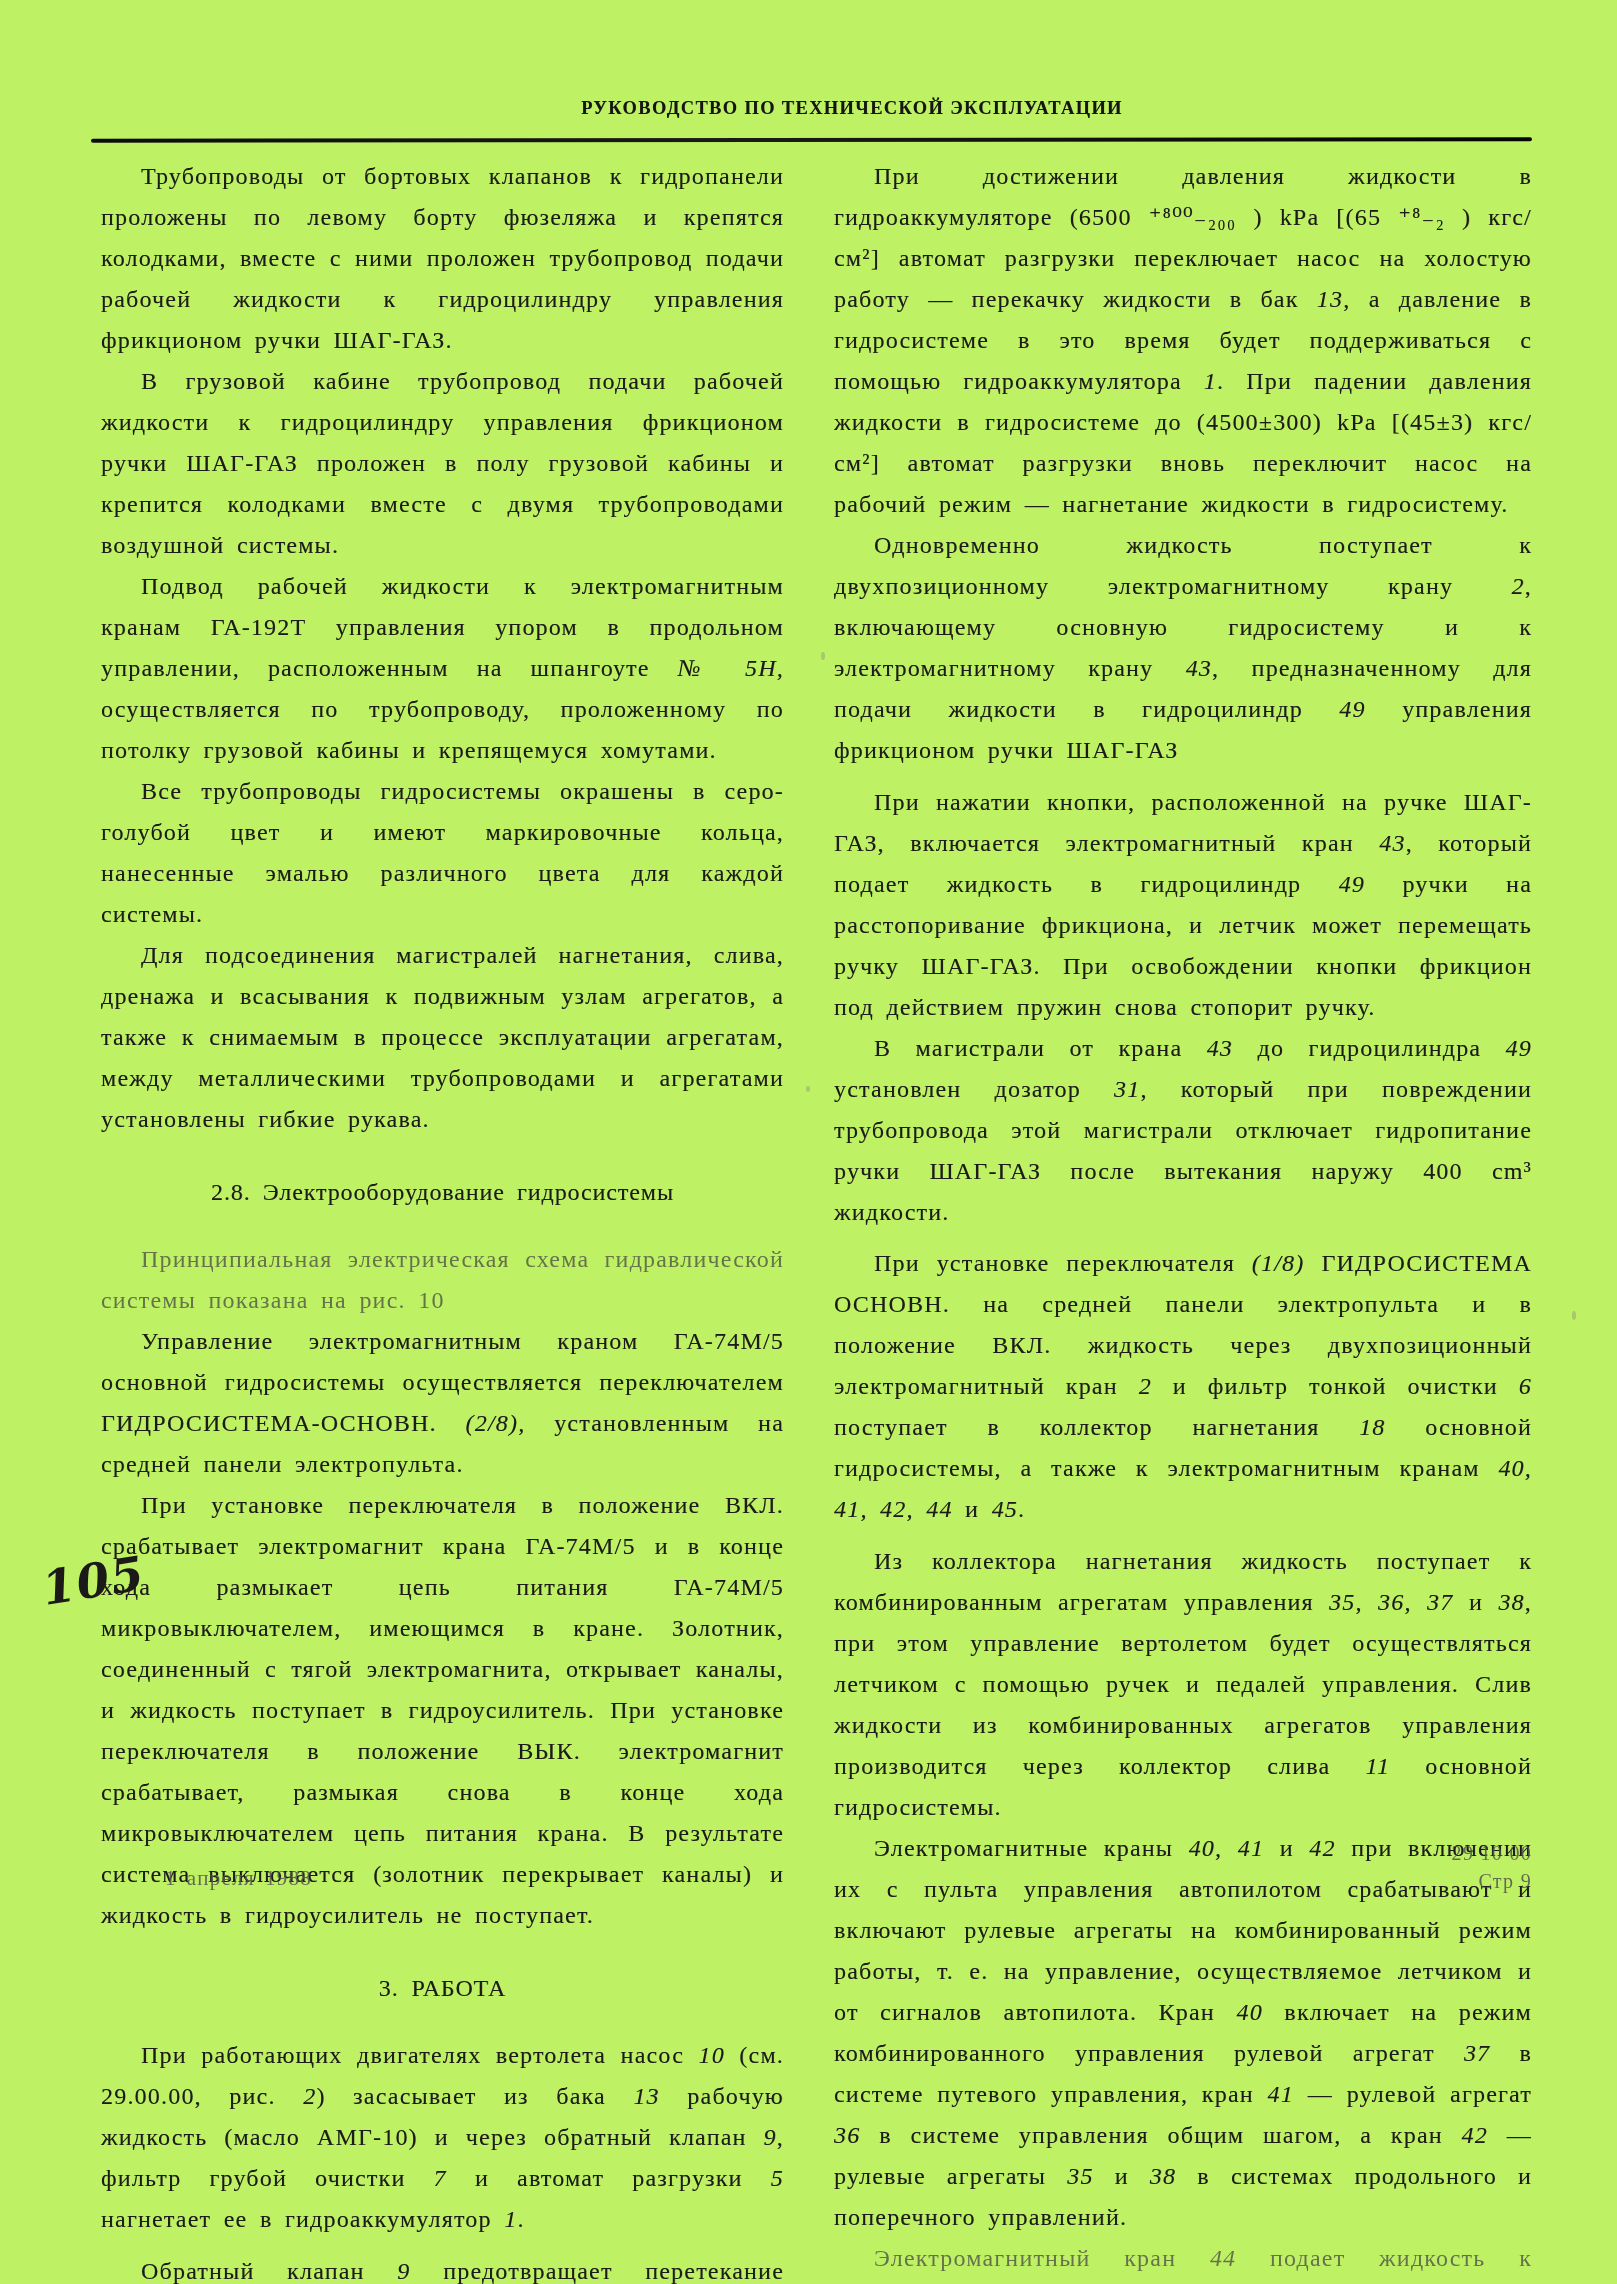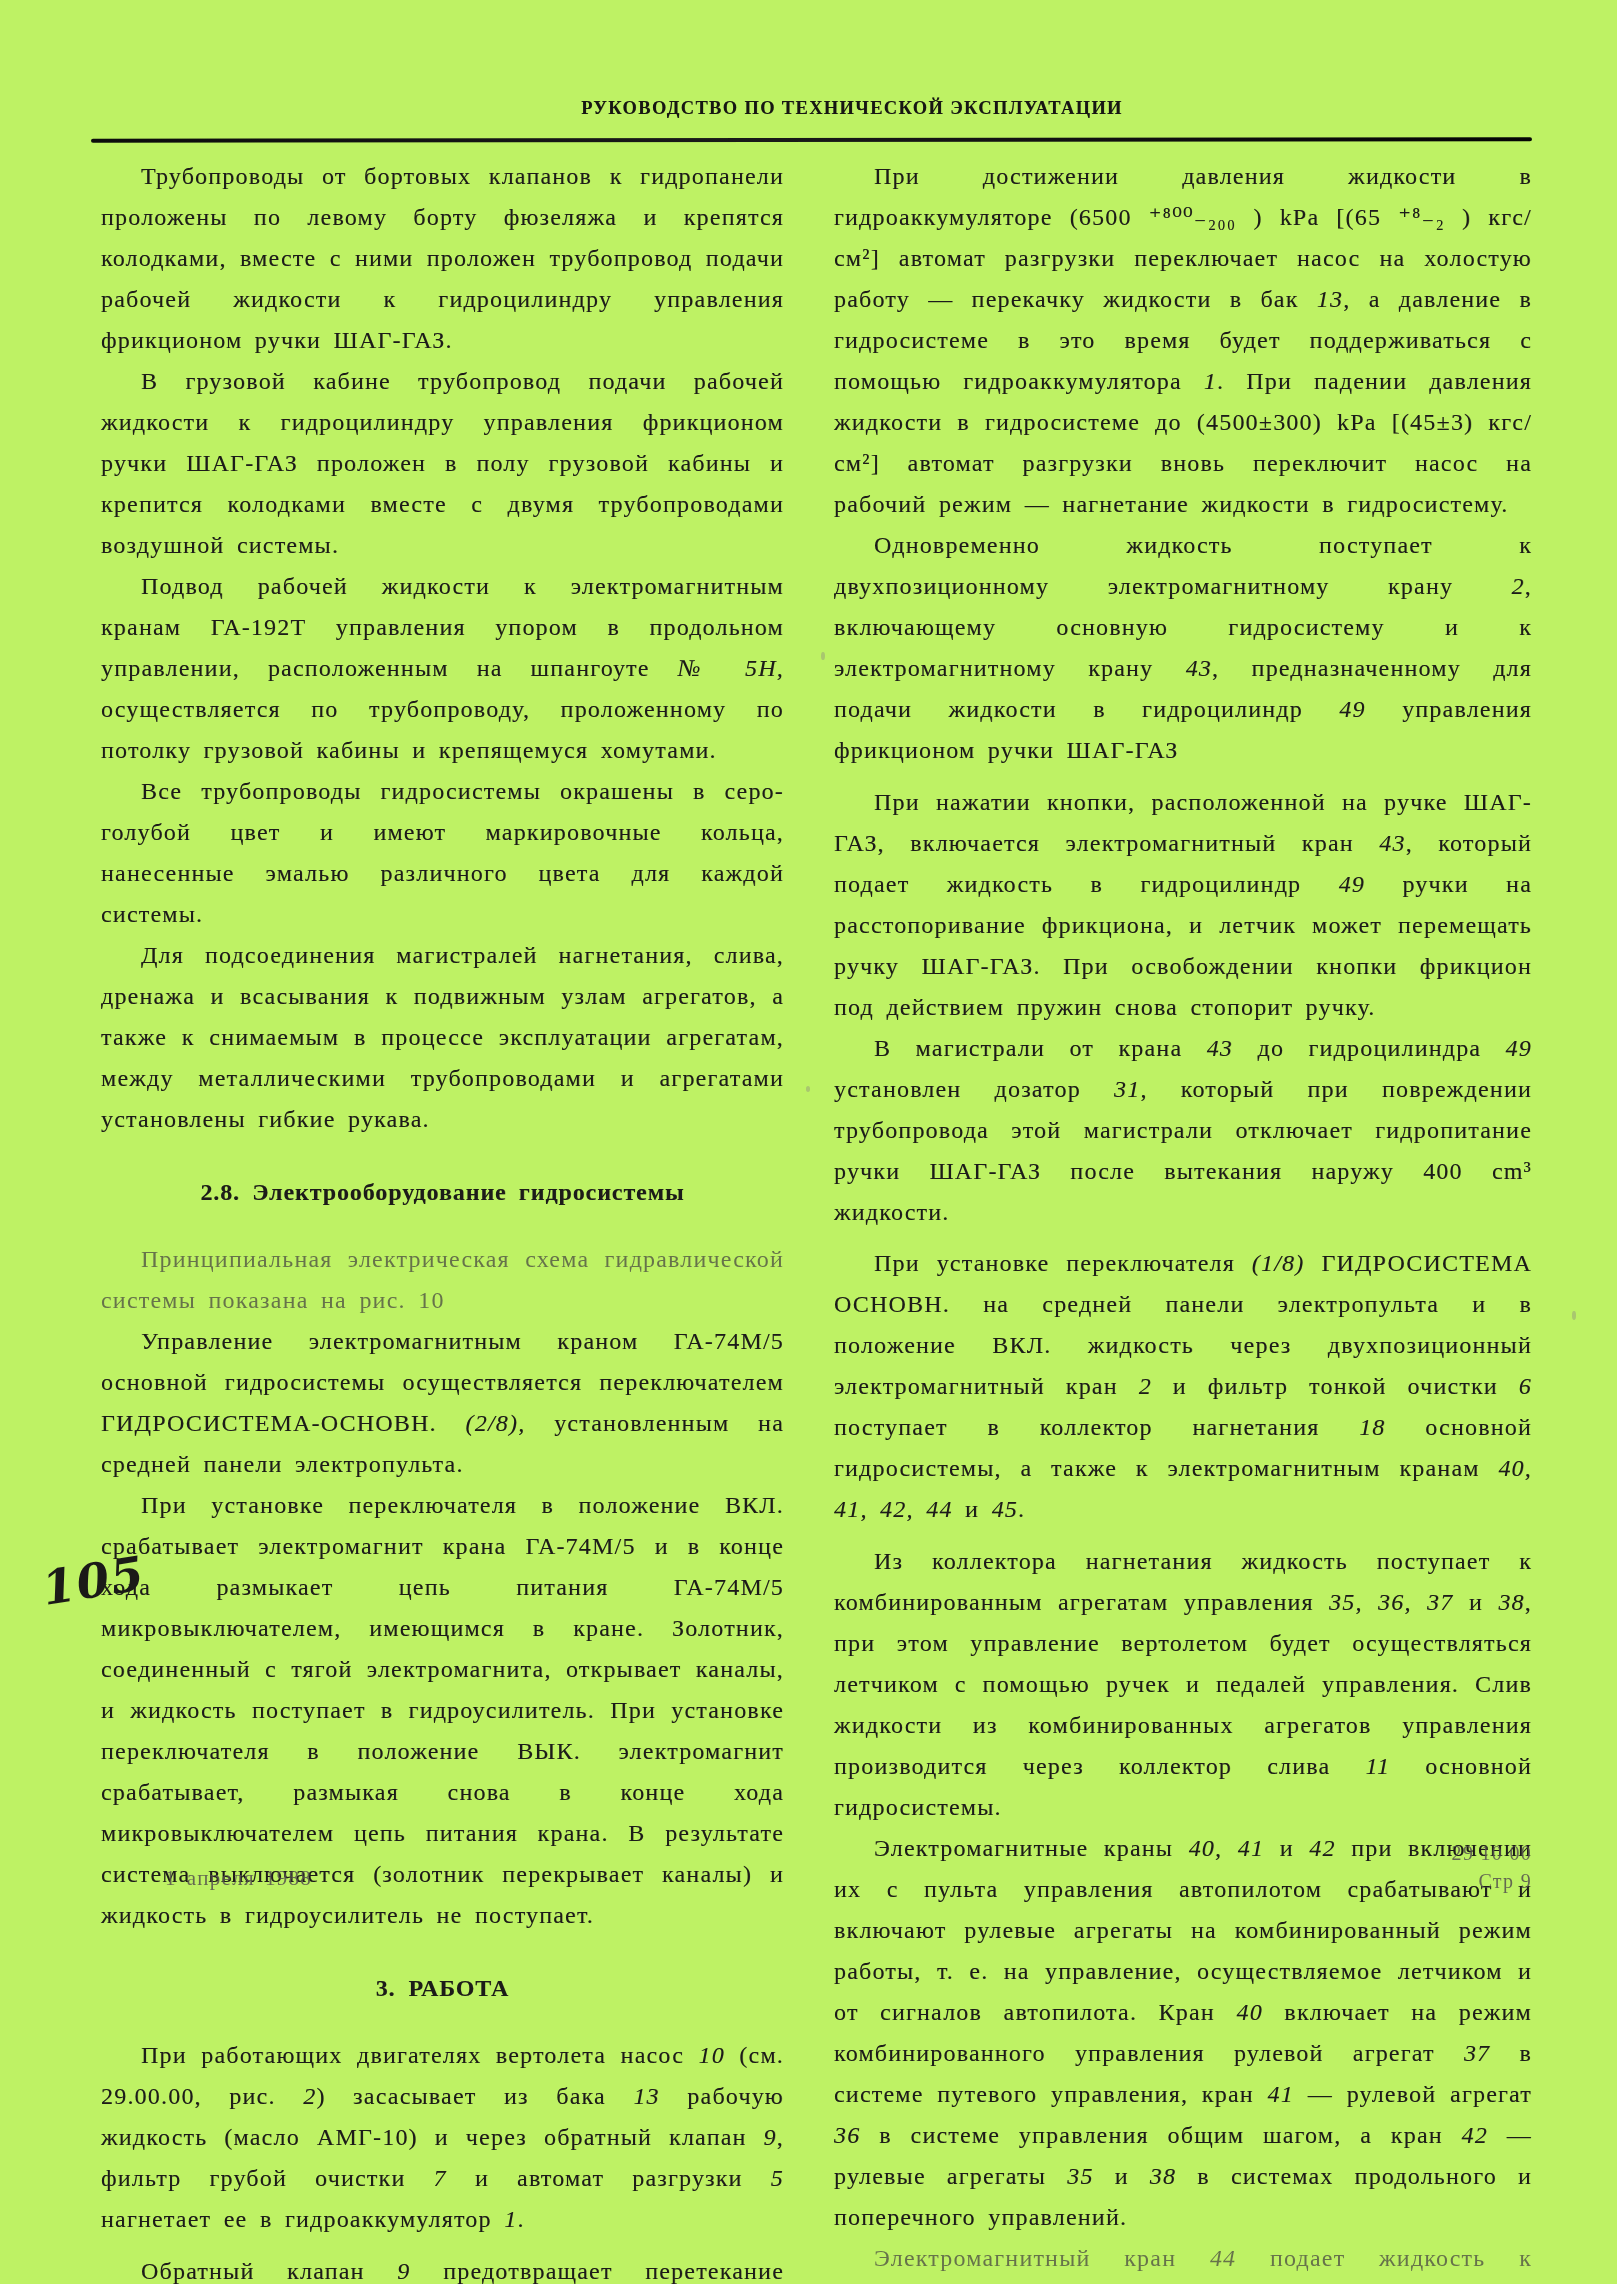--- a/index.html
+++ b/index.html
@@ -22,21 +22,21 @@
     position:absolute;top:156px;font-size:24px;line-height:41px;
     text-align:justify;letter-spacing:1.2px;word-spacing:5.3px;
     text-shadow:0.3px 0.3px 0 rgba(20,18,15,.35);
   }
   .col-left{left:101px;width:683px;}
   .col-right{left:834px;width:698px;}
   .col p{margin:0;text-indent:40px;}
   .col p.noindent{text-indent:0;}
   .col p.gap{margin-top:10.5px;}
   .col h3{
-    margin:32px 0 26px;font-size:24px;font-weight:bold;text-align:center;
+    margin:32px 0 26px;font-size:24px;font-weight:normal;text-align:center;
     text-indent:0;letter-spacing:0.9px;
   }
   .faded{color:#454341;opacity:.72;text-shadow:none;}
   i{font-style:italic;}
   .margin-note{
     position:absolute;left:42px;top:1553px;font-size:47px;font-weight:bold;
     font-style:italic;transform:rotate(-9deg);color:#1b1a18;
     letter-spacing:1.8px;font-family:"DejaVu Serif",serif;
   }
   .footer-date{

